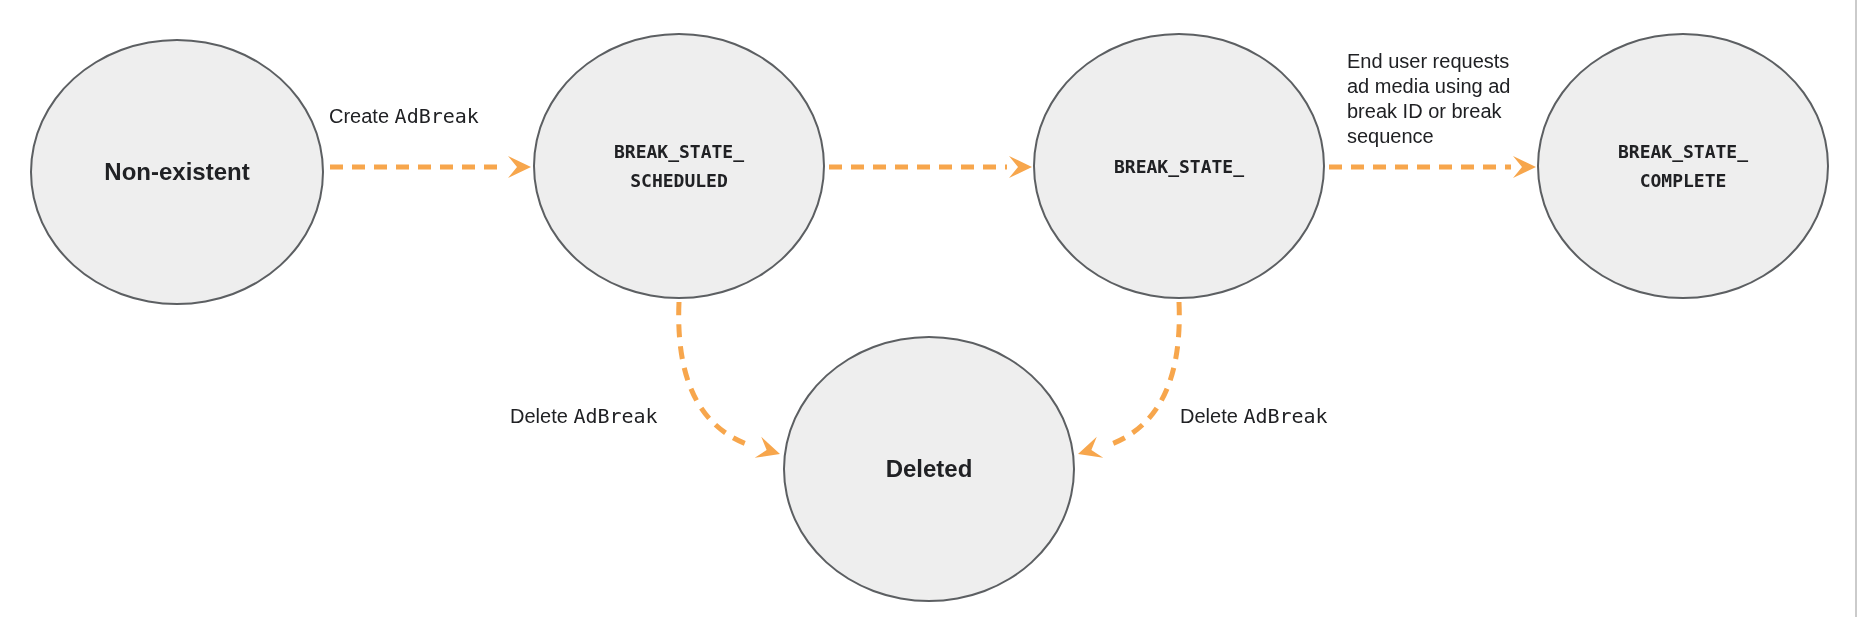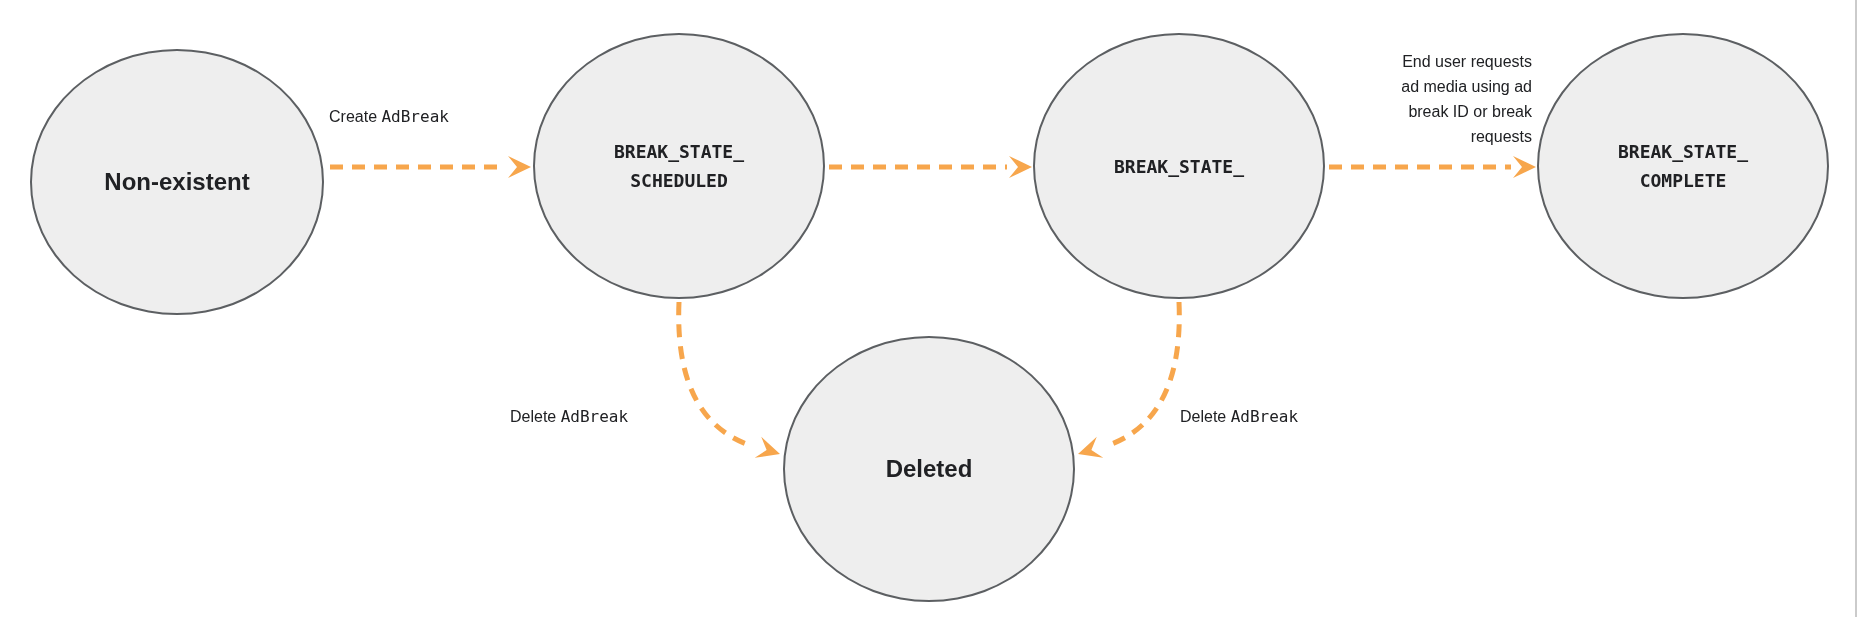--- a/index.html
+++ b/index.html
@@ -48,25 +48,24 @@
   }
   .node-label-mono{
     font-family:"DejaVu Sans Mono", monospace;
     font-weight:bold;
     font-size:18px;
     line-height:29px;
     color:var(--text);
   }
   .edge-label{
     position:absolute;
-    font-size:16px;
+    font-size:20px;
     line-height:25px;
     white-space:nowrap;
     color:var(--text);
-    text-align:right;
   }
   .edge-label .m{font-family:"DejaVu Sans Mono", monospace;}
   .edge-label .s{font-family:"Liberation Sans", sans-serif;}
   .multiline{white-space:normal;}
   .right-edge-line{
     position:absolute;
     right:1px;
     top:0;
     width:2px;
     height:617px;
@@ -89,21 +88,21 @@
     <path class="edge" d="M 1329 167 H 1511"></path>
     <path class="head" d="M -23 -11 L 0 0 L -23 11 L -14 0 Z" transform="translate(1536,167)"></path>
 
     <path class="edge" d="M 679 302 Q 674 420 752 446"></path>
     <path class="head" d="M -23 -11 L 0 0 L -23 11 L -14 0 Z" transform="translate(780,454) rotate(17)"></path>
 
     <path class="edge" d="M 1179 302 Q 1184 420 1106 446"></path>
     <path class="head" d="M -23 -11 L 0 0 L -23 11 L -14 0 Z" transform="translate(1078,454) rotate(163)"></path>
   </svg>
 
-  <div class="node" style="left:30px;top:49px;width:294px;">
+  <div class="node" style="left:30px;top:39px;width:294px;">
     <span class="node-label-sans">Non-existent</span>
   </div>
 
   <div class="node" style="left:533px;top:33px;">
     <div class="node-label-mono">
       <div>BREAK_STATE_</div>
       <div>SCHEDULED</div>
     </div>
   </div>
 
@@ -126,21 +125,21 @@
 
   <div class="edge-label" style="left:329px;top:104px;">
     <span class="s">Create </span><span class="m">AdBreak</span>
   </div>
 
 
   <div class="edge-label multiline" style="left:1347px;top:49px;width:185px;">
     <div class="s">End user requests</div>
     <div class="s">ad media using ad</div>
     <div class="s">break ID or break</div>
-    <div class="s">requests</div>
+    <div class="s">sequence</div>
   </div>
 
   <div class="edge-label" style="left:510px;top:404px;">
     <span class="s">Delete </span><span class="m">AdBreak</span>
   </div>
 
   <div class="edge-label" style="left:1180px;top:404px;">
     <span class="s">Delete </span><span class="m">AdBreak</span>
   </div>
 

